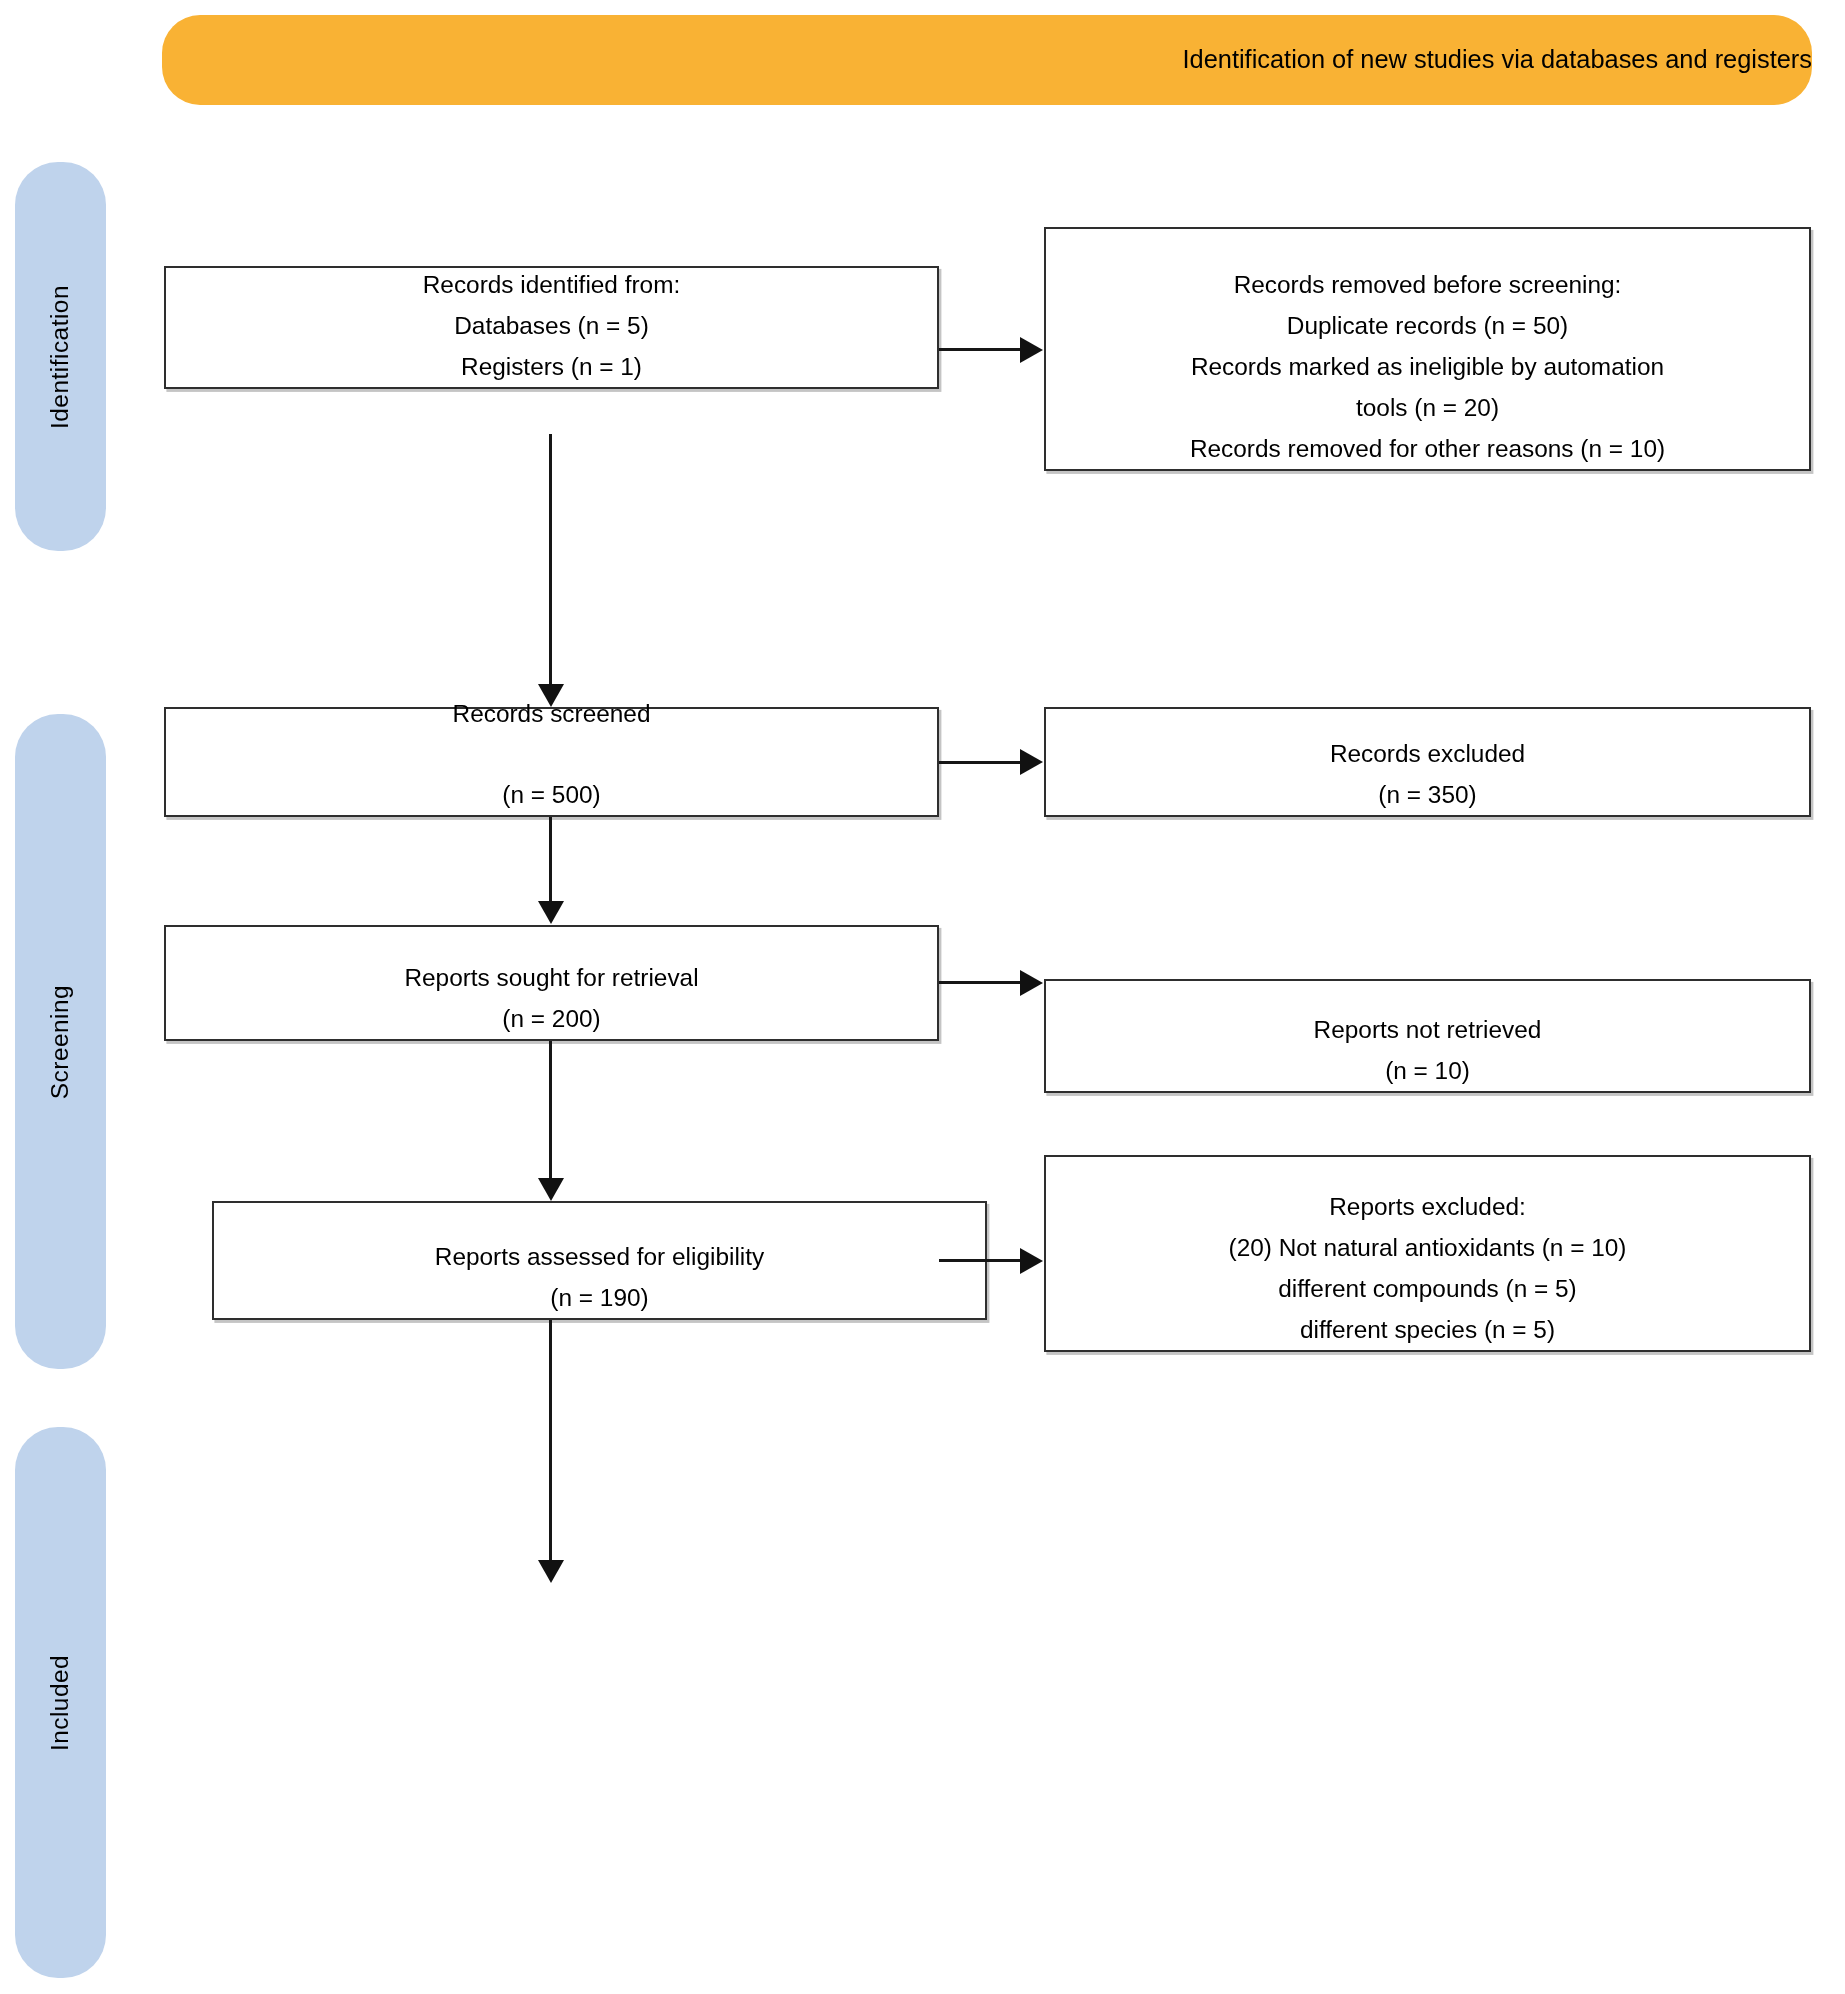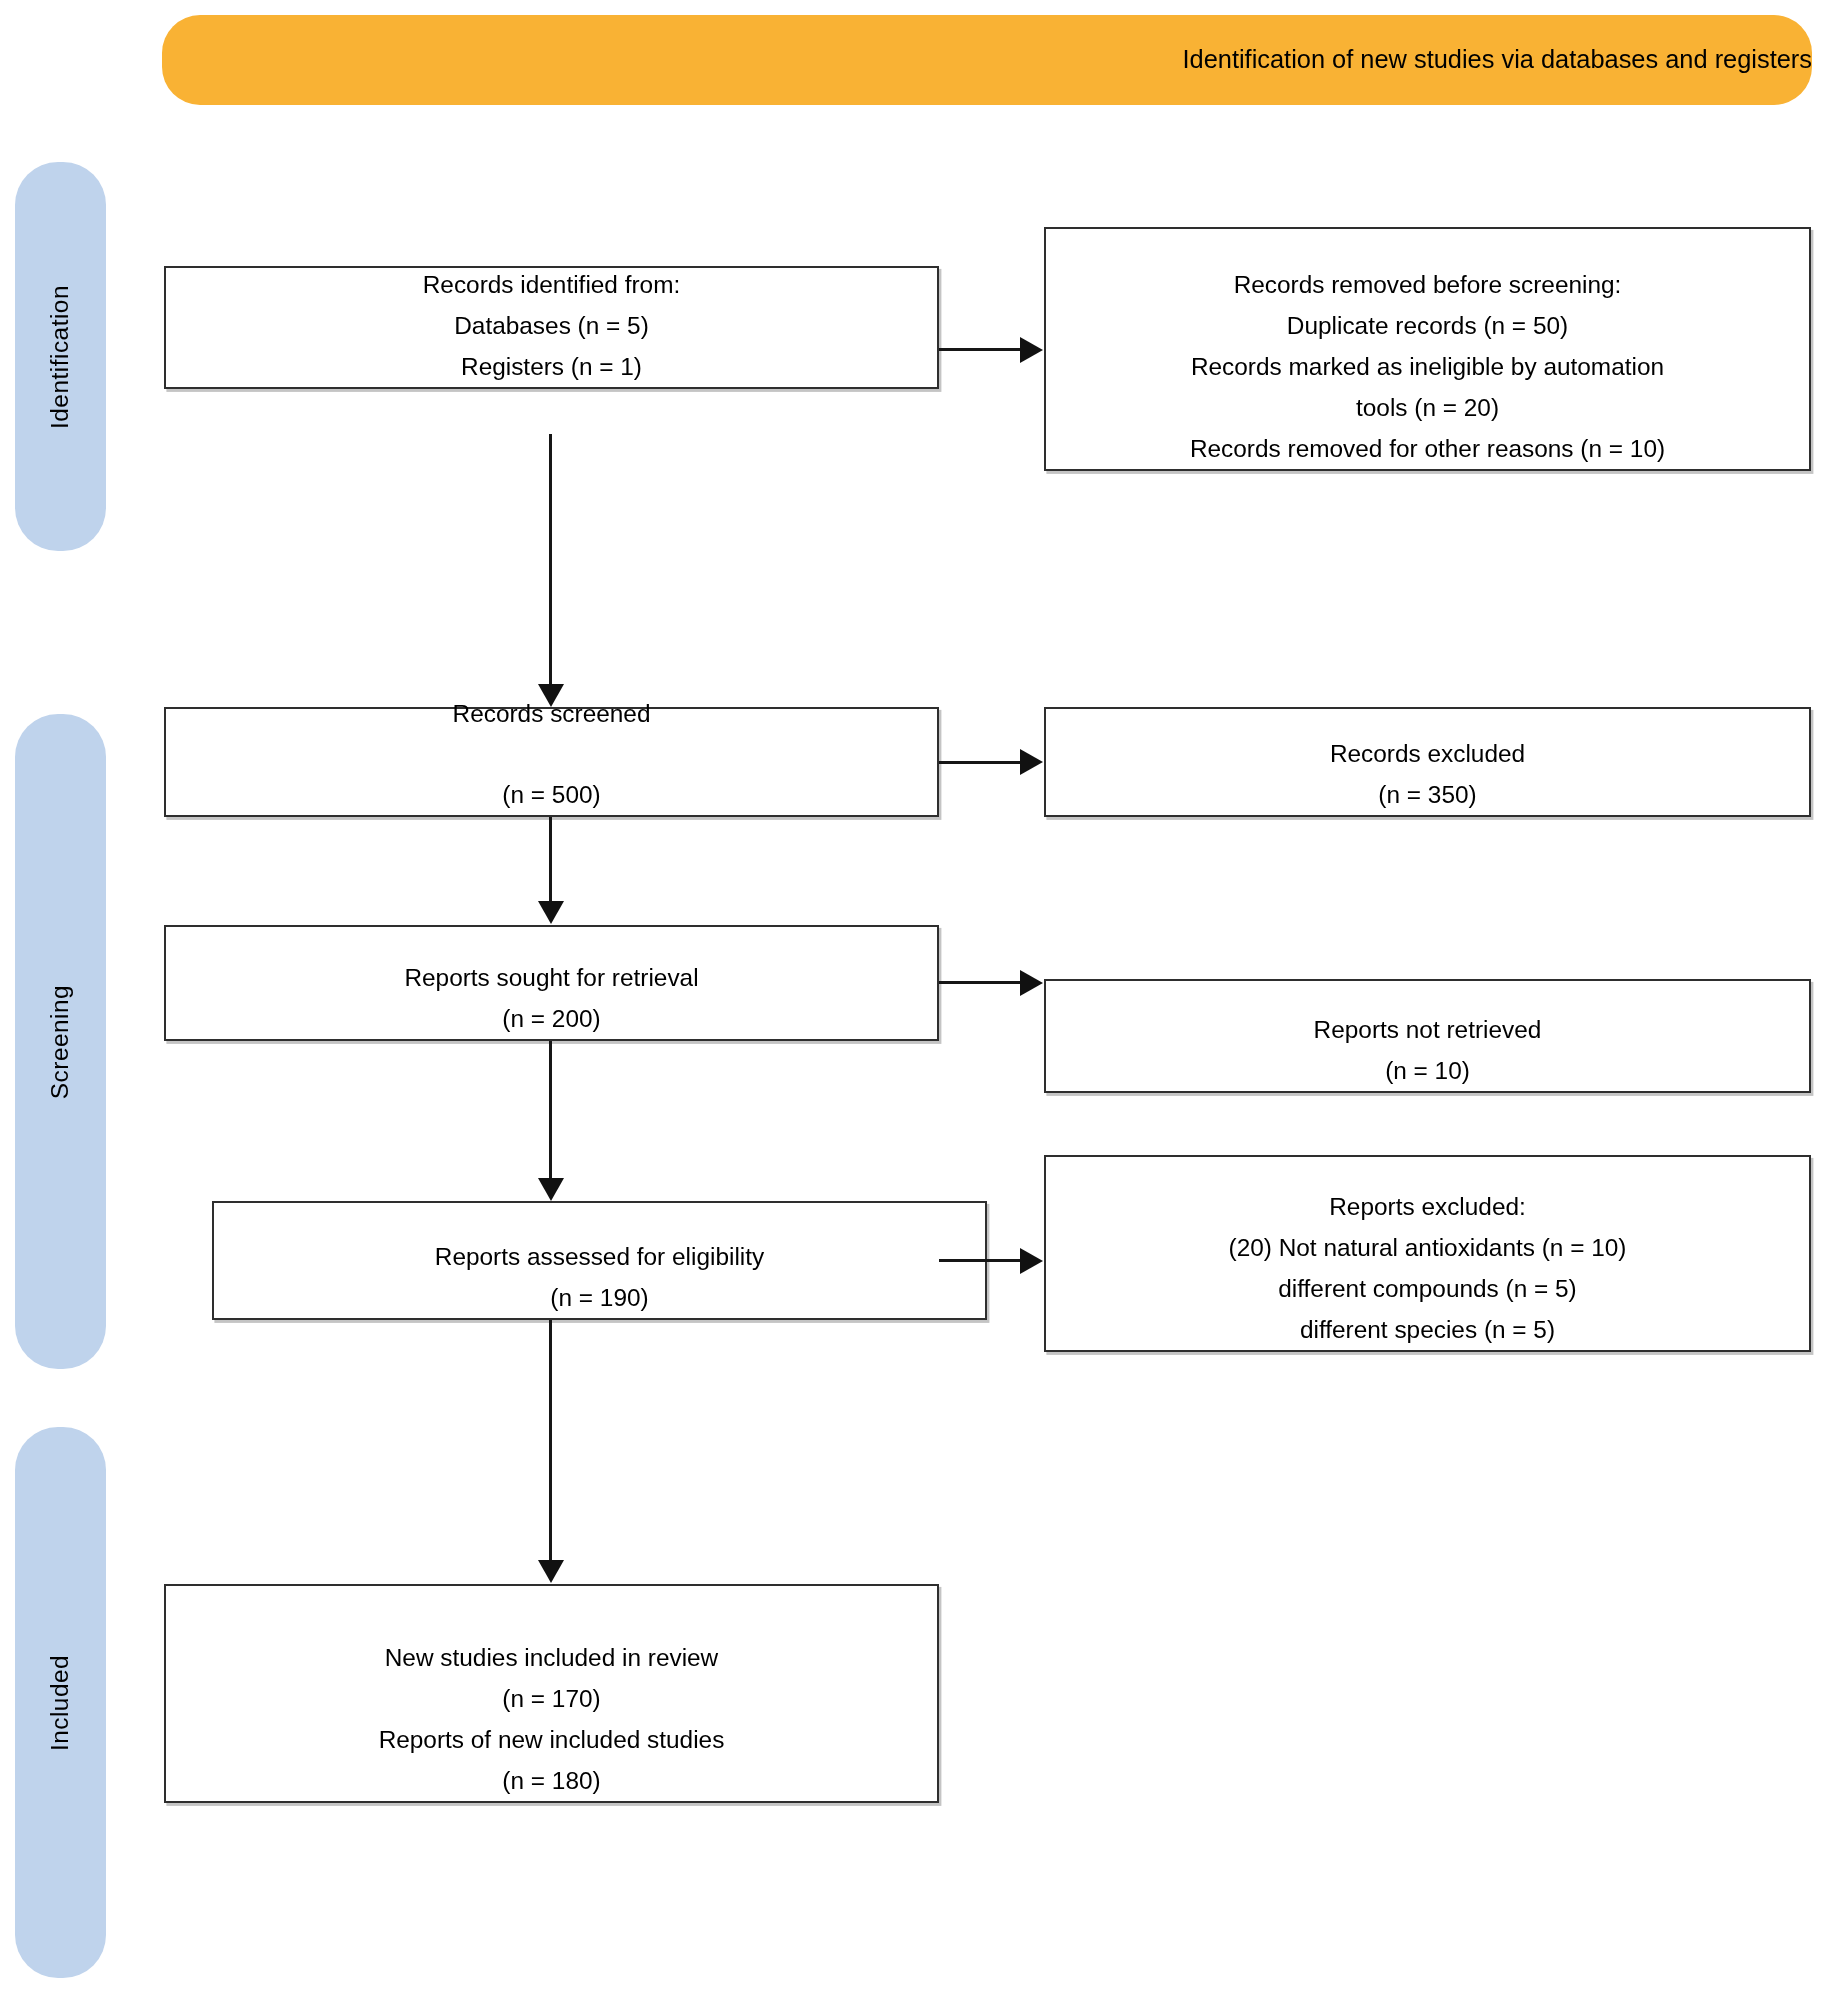--- a/index.html
+++ b/index.html
@@ -156,26 +156,20 @@
     <div>Reports assessed for eligibility</div>
     <div>(n = 190)</div>
   </div>
   <div class="fbox col-right b-repexcl">
     <div>Reports excluded:</div>
     <div>(20) Not natural antioxidants (n = 10)</div>
     <div>different compounds (n = 5)</div>
     <div>different species (n = 5)</div>
   </div>
 
-  <div class="fbox col-left b-newstudies">
-    <div>New studies included in review</div>
-    <div>(n = 170)</div>
-    <div>Reports of new included studies</div>
-    <div>(n = 180)</div>
-  </div>
 
   <div class="vline v1"></div>
   <div class="head-down v1h"></div>
   <div class="vline v2"></div>
   <div class="head-down v2h"></div>
   <div class="vline v3"></div>
   <div class="head-down v3h"></div>
   <div class="vline v4"></div>
   <div class="head-down v4h"></div>
 

